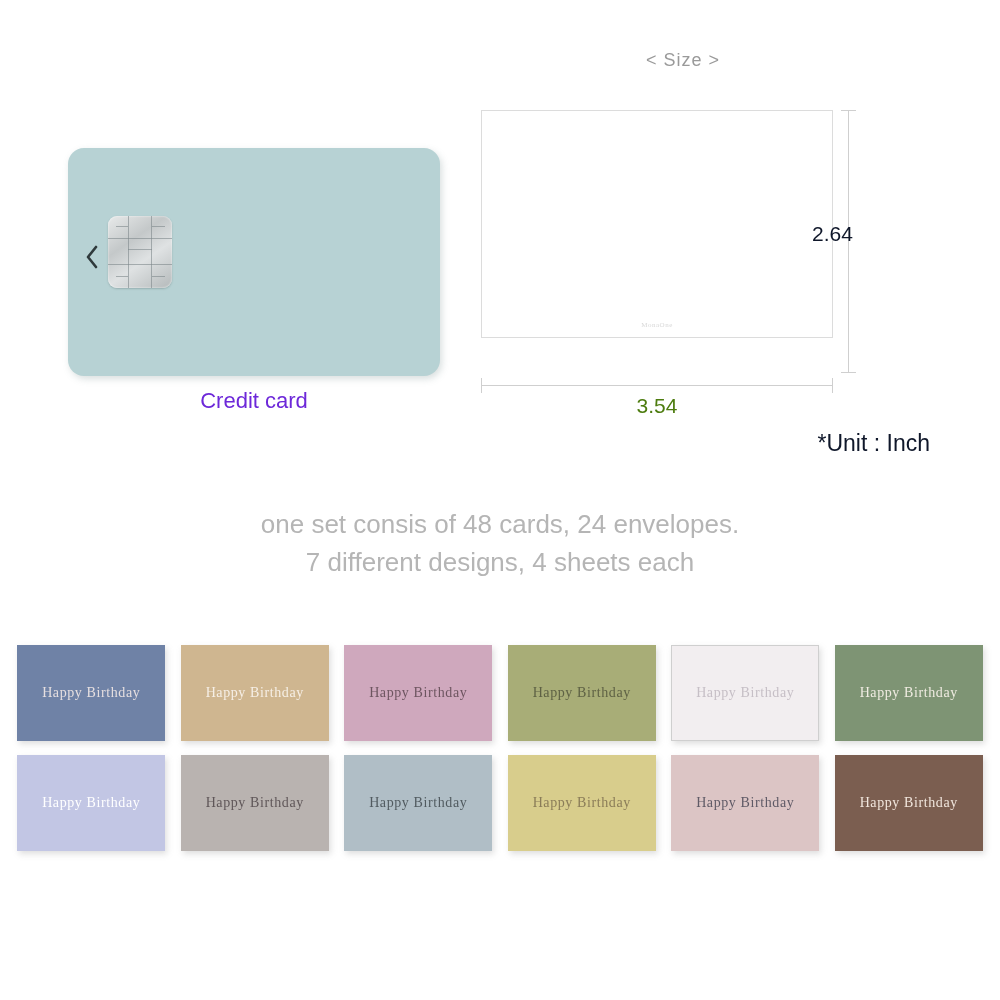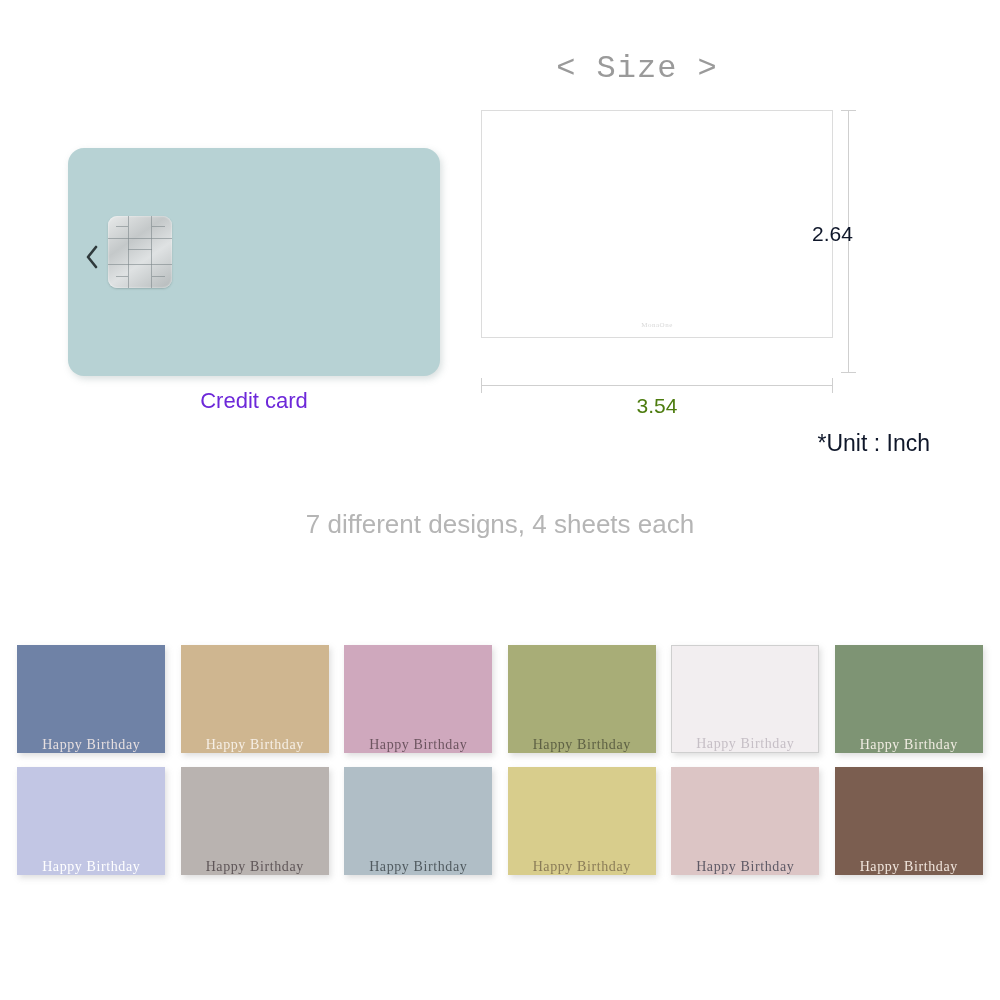--- a/index.html
+++ b/index.html
@@ -11,29 +11,28 @@
     width: 1000px;
     height: 1000px;
     position: relative;
     font-family: "Liberation Sans", sans-serif;
     overflow: hidden;
   }
 
   
   #size-heading {
     position: absolute;
-    left: 487px;
+    left: 533px;
     top: 50px;
     width: 300px;
     text-align: center;
-    font-size: 32px;
+    font-size: 18px;
     color: #9a9a9a;
     letter-spacing: 1px;
     font-weight: 400;
-    font-family: Liberation Mono, monospace;
   }
 
   
   #credit-card-figure {
     position: absolute;
     left: 68px;
     top: 148px;
     width: 372px;
     height: 228px;
   }
@@ -186,23 +185,23 @@
     column-gap: 0px;
     row-gap: 14px;
   }
   .swatch-cell {
     width: 163.5px;
     display: flex;
     justify-content: center;
   }
   .swatch-card {
     width: 148px;
-    height: 108px;
+    height: 96px;
     display: flex;
-    align-items: flex-end;
+    align-items: center;
     justify-content: center;
     box-shadow: 2px 3px 6px rgba(150,150,150,0.30);
     box-sizing: border-box;
   }
   .swatch-label {
     font-family: "Liberation Serif", serif;
     font-size: 14px;
     letter-spacing: 0.6px;
     white-space: nowrap;
   }
@@ -246,20 +245,21 @@
 <div id="dim-vertical-label">2.64</div>
 
 <div id="dim-horizontal-line"></div>
 <div class="htick" style="left:481px;"></div>
 <div class="htick" style="left:832px;"></div>
 <div id="dim-horizontal-label">3.54</div>
 
 <div id="unit-note">*Unit : Inch</div>
 
 <div id="description">
+  <div>one set consis of 48 cards, 24 envelopes.</div>
   <div>7 different designs, 4 sheets each</div>
 </div>
 
 <div id="swatch-grid">
     <div class="swatch-cell">
       <div class="swatch-card" style="background: rgb(111, 130, 166);">
         <span class="swatch-label" style="color: rgb(230, 223, 224);">Happy Birthday</span>
       </div>
     </div>
     <div class="swatch-cell">

